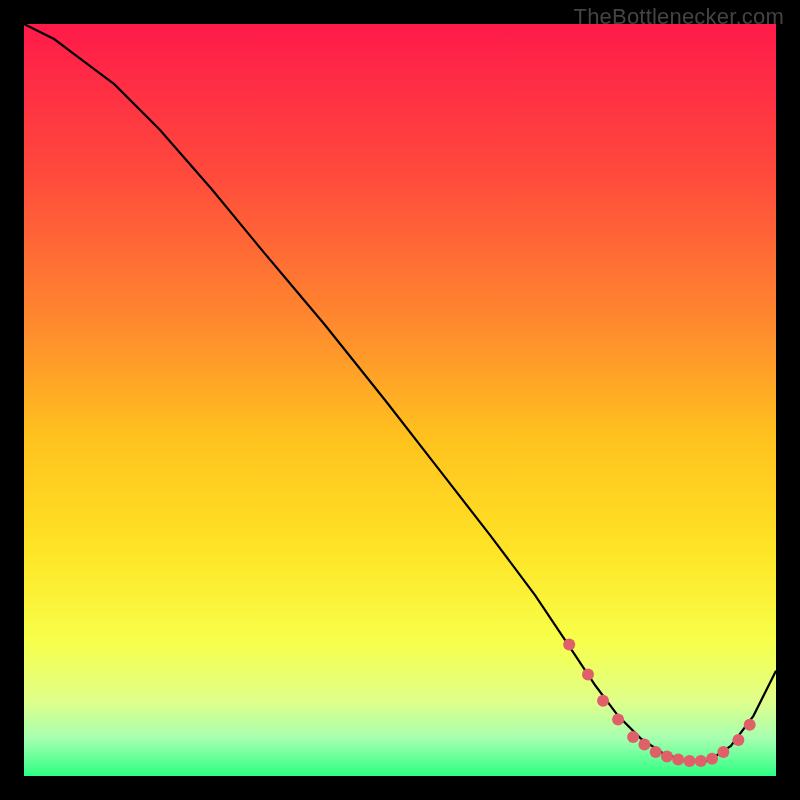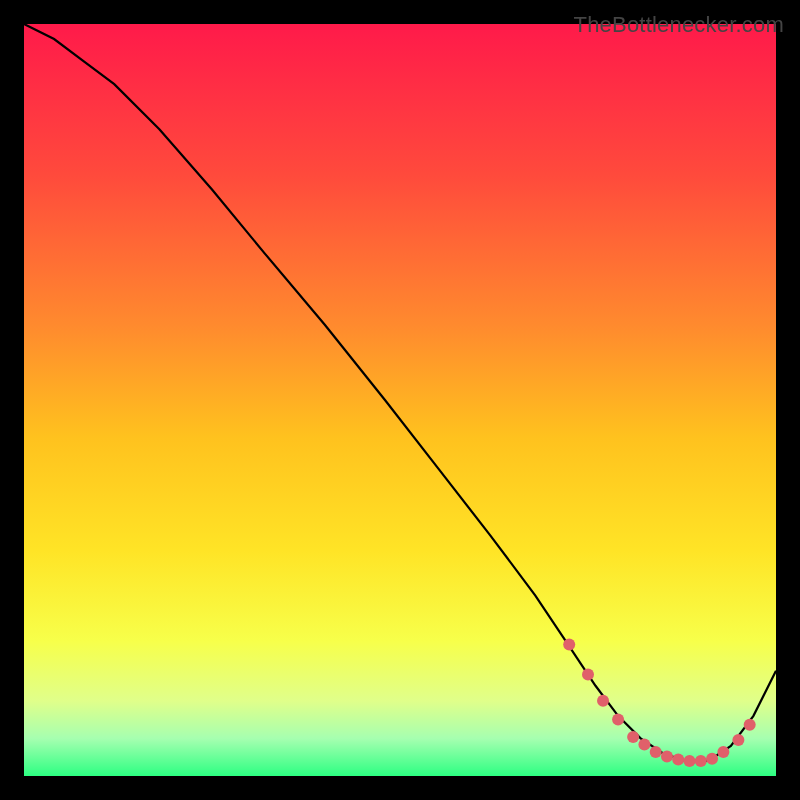--- a/index.html
+++ b/index.html
@@ -12,21 +12,21 @@
     font-family: Arial, Helvetica, sans-serif;
   }
   .wrap {
     position: relative;
     width: 800px;
     height: 800px;
     background: #000;
   }
   .watermark {
     position: absolute;
-    top: 12px;
+    top: 4px;
     right: 16px;
     color: #444;
     font-size: 22px;
     font-weight: 500;
     letter-spacing: 0.2px;
     z-index: 5;
   }
   .plot {
     position: absolute;
     left: 24px;

